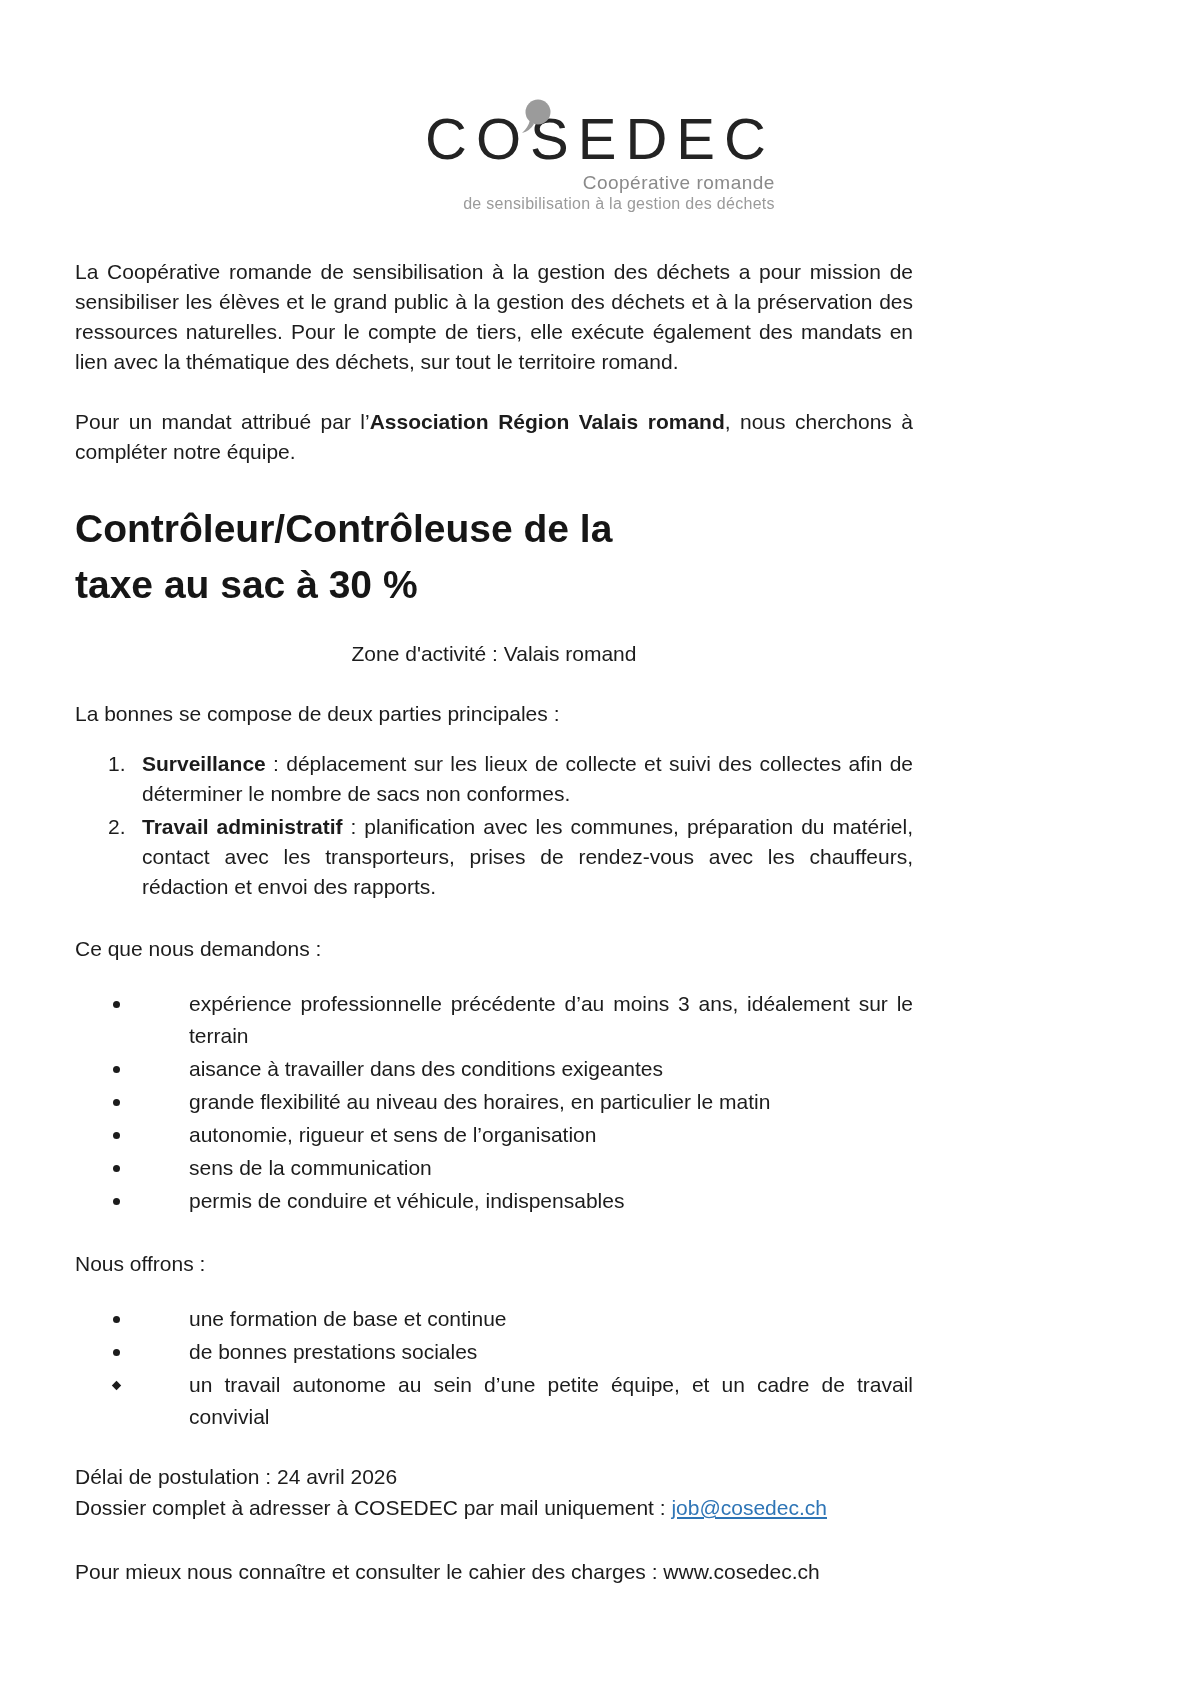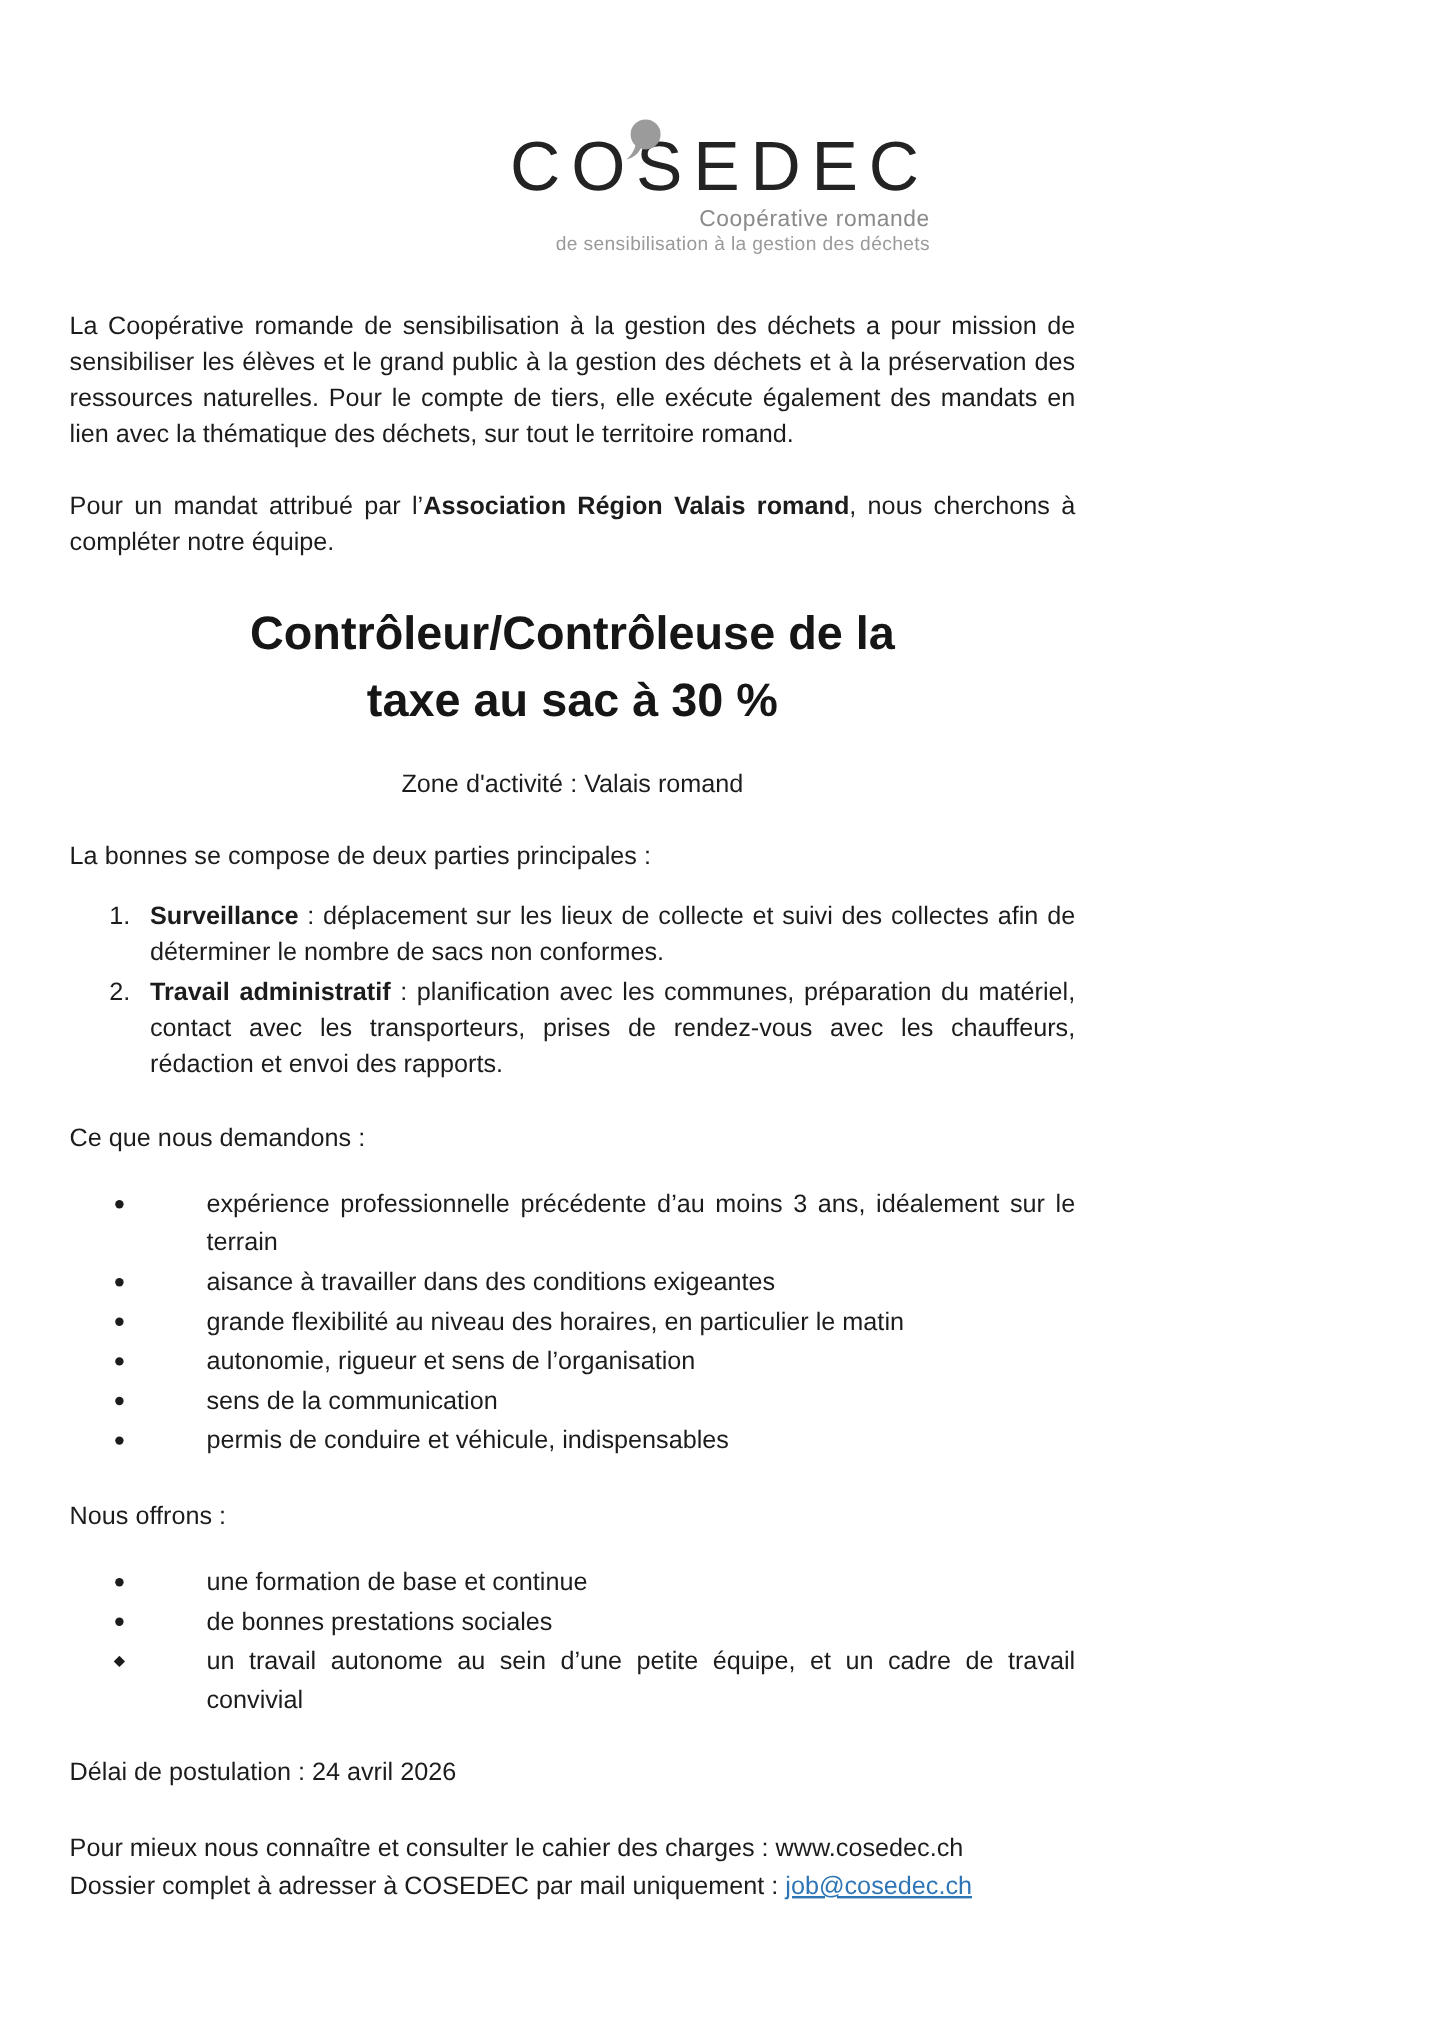--- a/index.html
+++ b/index.html
@@ -44,30 +44,29 @@
   .logo-tagline2 {
     font-size: 16px;
     line-height: 19px;
     color: #9a9a9a;
     letter-spacing: 0.3px;
     white-space: nowrap;
   }
   
   .content {
     width: 838px;
-    margin-left: 58px;
+    margin-left: 75px;
   }
   .para { text-align: justify; }
   .p1 { margin-top: 40px; }
   .p2 { margin-top: 30px; }
   strong { font-weight: bold; }
   
   .job-title {
     margin-top: 34px;
-    text-align: center;
     font-weight: bold;
     font-size: 39px;
     line-height: 56px;
     color: #161616;
   }
   .zone-line { margin-top: 26px; text-align: center; }
   
   .mission-intro { margin-top: 30px; }
   .num-list { margin-top: 20px; }
   .num-item { display: flex; margin-bottom: 3px; }
@@ -205,18 +204,18 @@
         <div class="li-body">de bonnes prestations sociales</div>
       </div>
       <div class="bullet-item">
         <div class="bullet-col"><span class="bullet-diamond"></span></div>
         <div class="li-body">un travail autonome au sein d’une petite équipe, et un cadre de travail convivial</div>
       </div>
     </div>
 
     <div class="footer-block">
       <div class="footer-line">Délai de postulation : 24 avril 2026</div>
+      <div class="footer-line"><span>Dossier complet à adresser à COSEDEC par mail uniquement : </span><a class="email-link">job@cosedec.ch</a></div>
       <div class="footer-line info-line">Pour mieux nous connaître et consulter le cahier des charges :  www.cosedec.ch</div>
-      <div class="footer-line"><span>Dossier complet à adresser à COSEDEC par mail uniquement : </span><a class="email-link">job@cosedec.ch</a></div>
     </div>
 
   </div>
 </div>
 
 </body></html>

